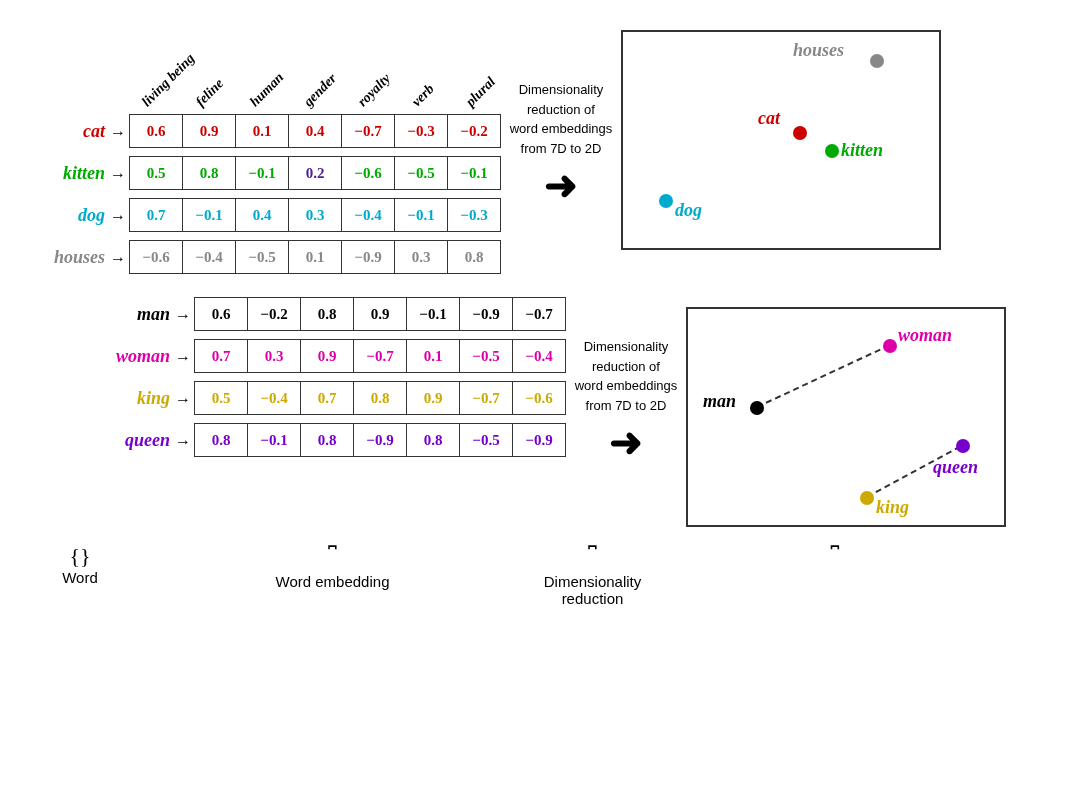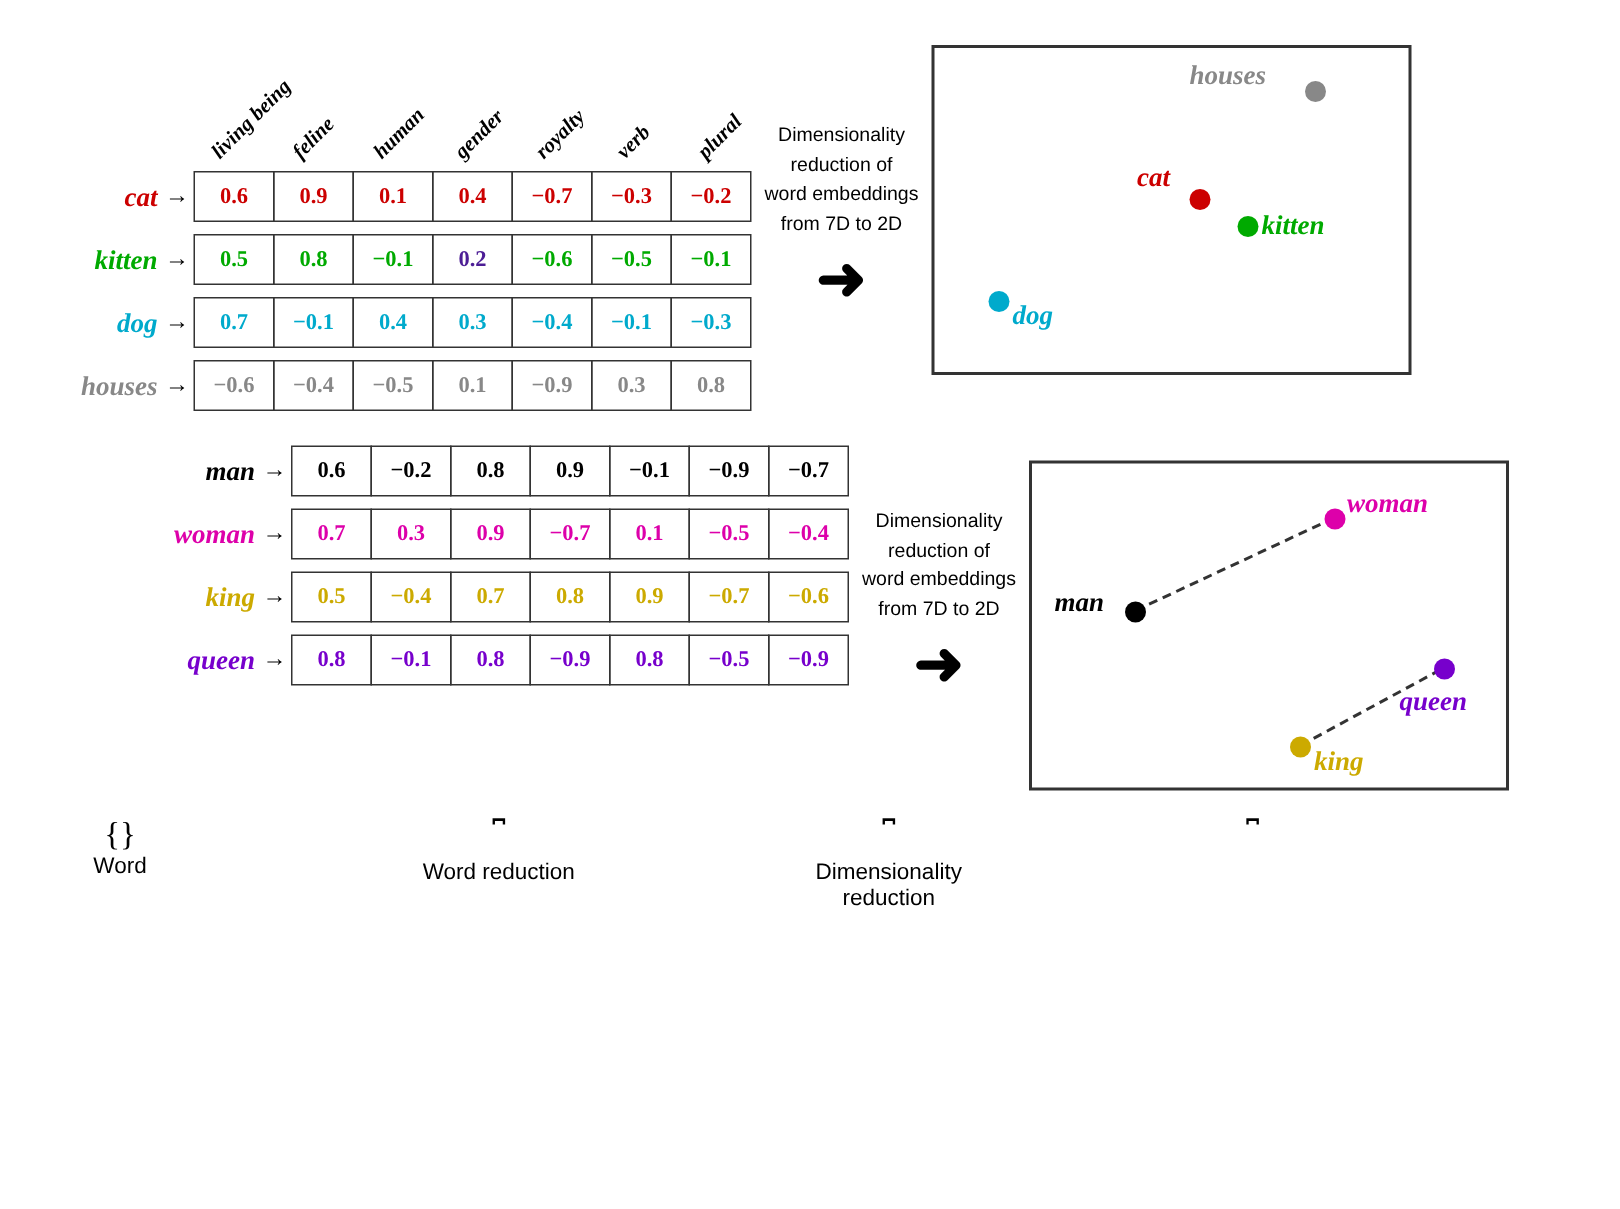--- a/index.html
+++ b/index.html
@@ -315,21 +315,21 @@
 
   <div style="display:flex; flex-direction:row; align-items:flex-start; margin-top:18px; width:1060px; padding-left:5px;">
 
     <div style="display:flex; flex-direction:column; align-items:center; width:120px;">
       <div style="font-size:22px; line-height:1;">{}</div>
       <div style="font-size:15px; margin-top:2px; font-family:Arial,sans-serif;">Word</div>
     </div>
 
     <div style="display:flex; flex-direction:column; align-items:center; width:385px;">
       <div style="font-size:22px; width:375px; text-align:center;">⎴</div>
-      <div style="font-size:15px; margin-top:2px; font-family:Arial,sans-serif;">Word reduction</div>
+      <div style="font-size:15px; margin-top:2px; font-family:Arial,sans-serif;">Word embedding</div>
     </div>
 
     <div style="display:flex; flex-direction:column; align-items:center; width:125px; margin-left:5px;">
       <div style="font-size:22px; width:115px; text-align:center;">⎴</div>
       <div style="font-size:15px; margin-top:2px; font-family:Arial,sans-serif; text-align:center;">Dimensionality<br>reduction</div>
     </div>
 
     <div style="display:flex; flex-direction:column; align-items:center; width:330px; margin-left:15px;">
       <div style="font-size:22px; width:320px; text-align:center;">⎴</div>
     </div>

